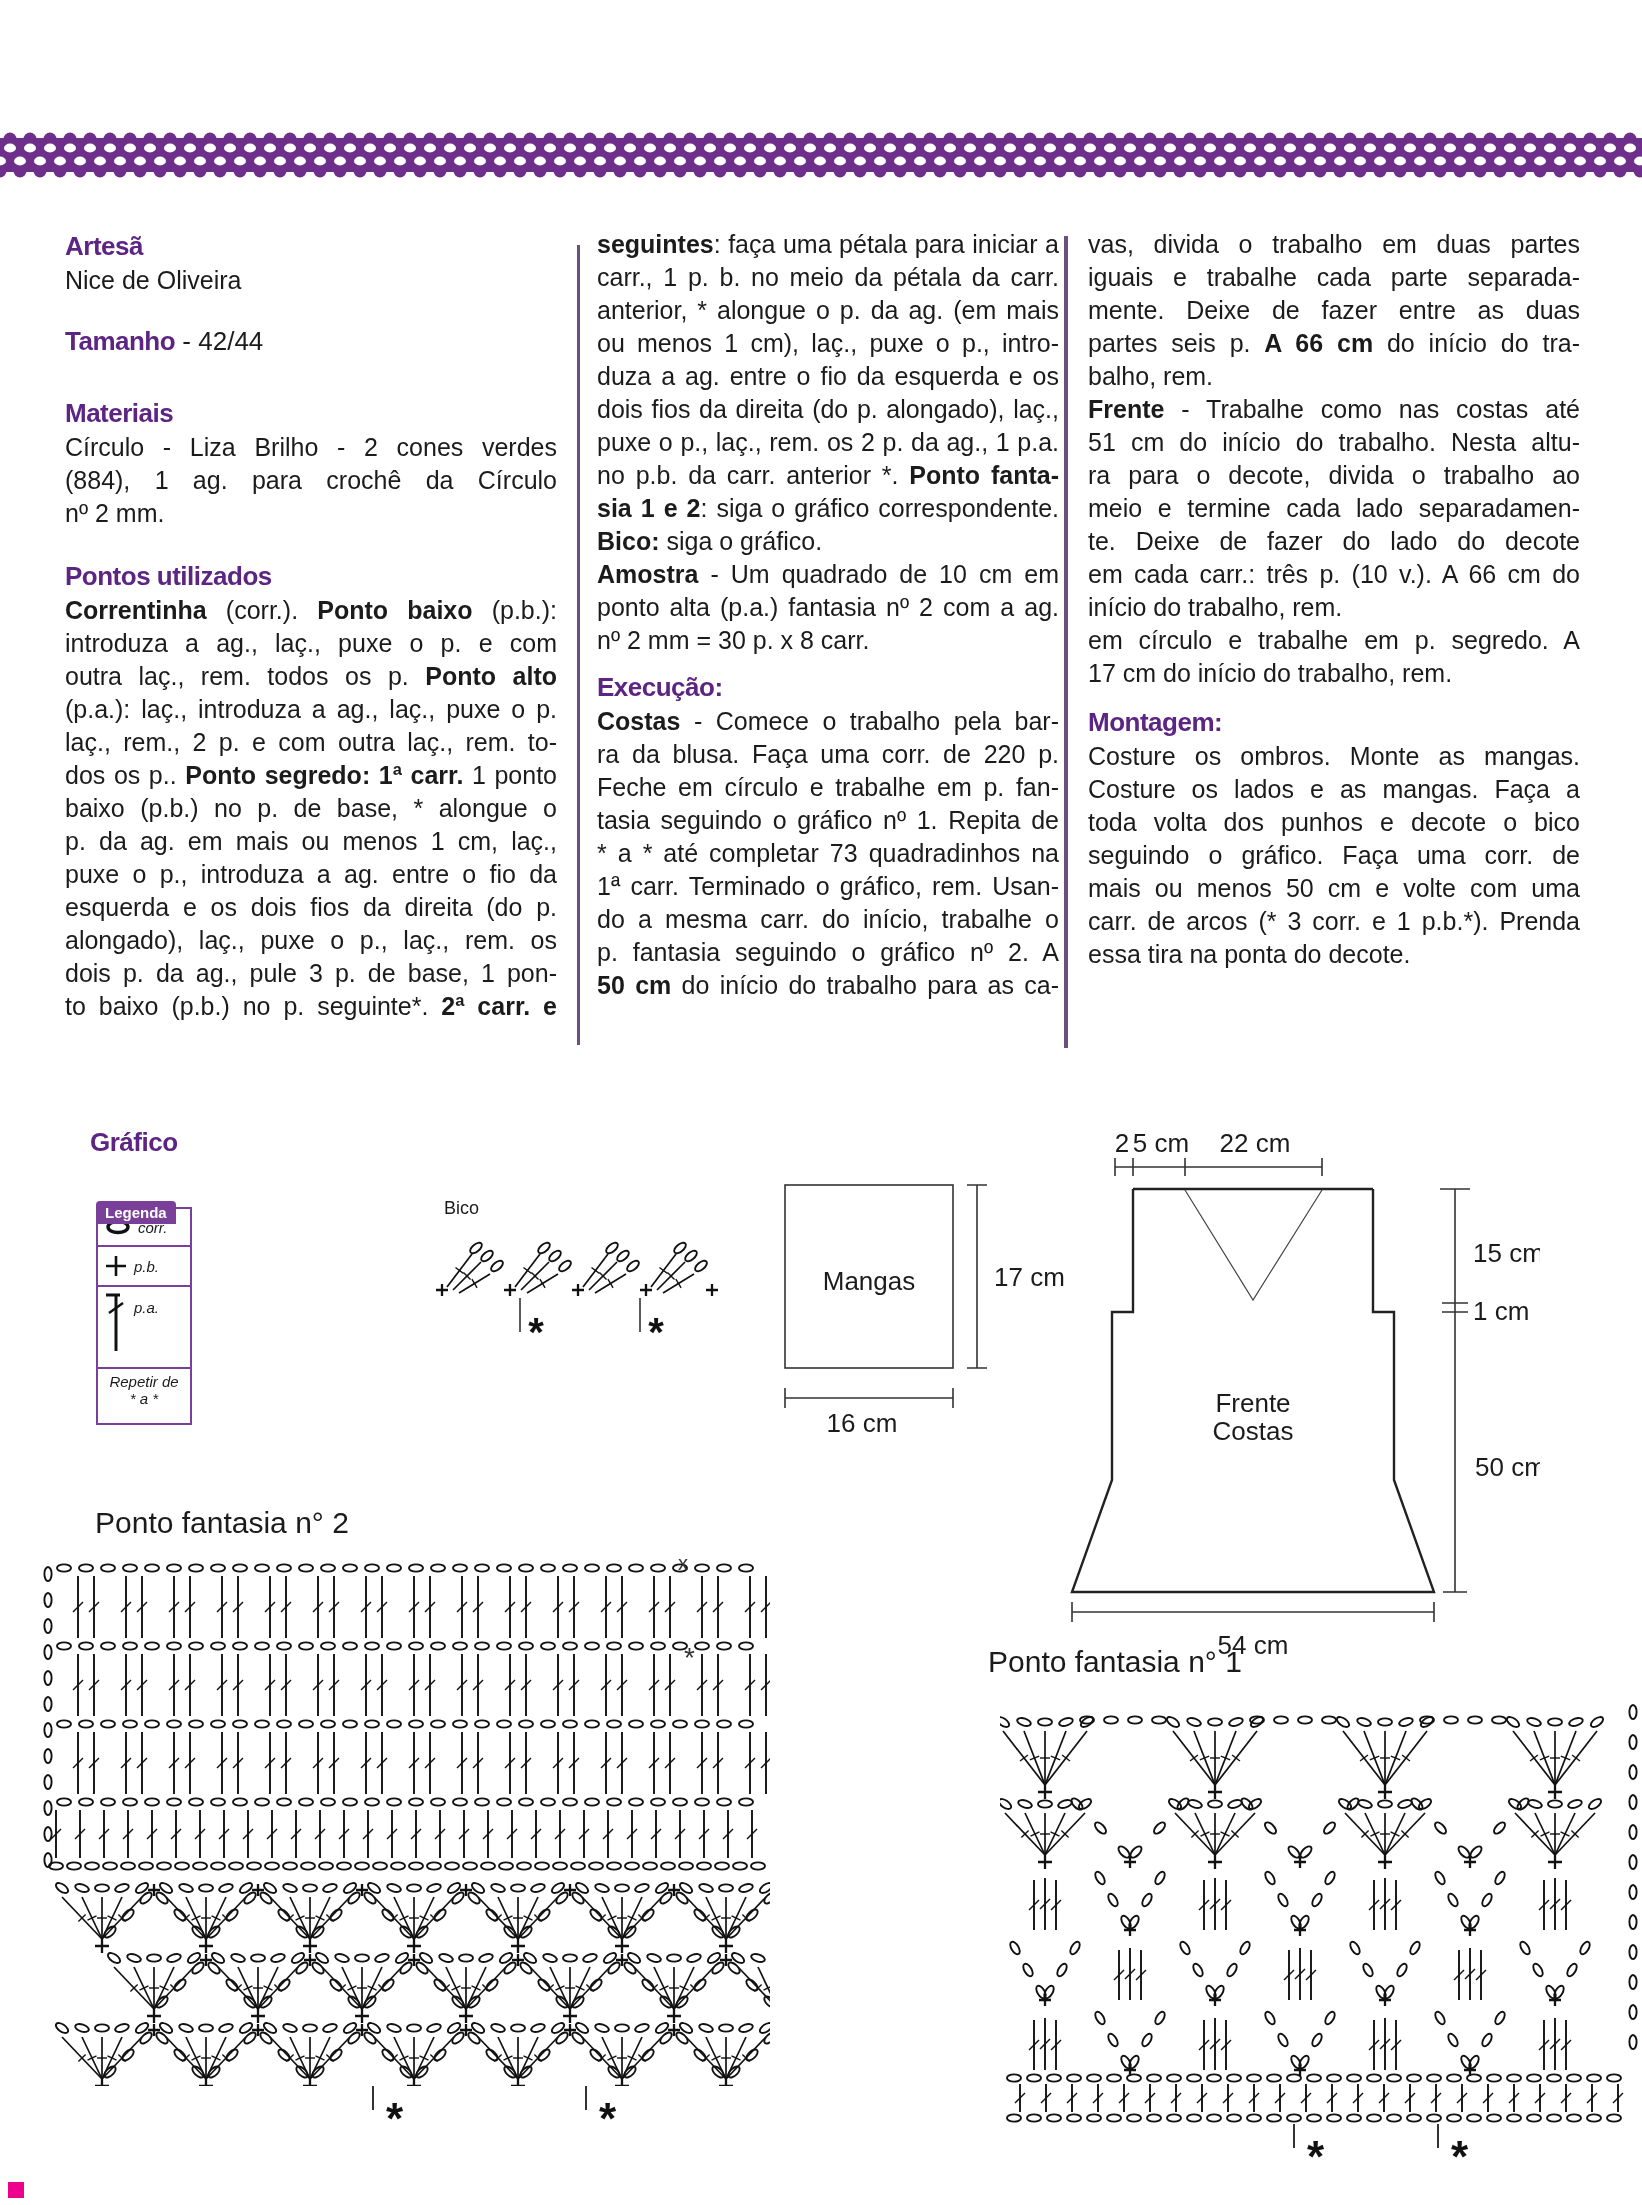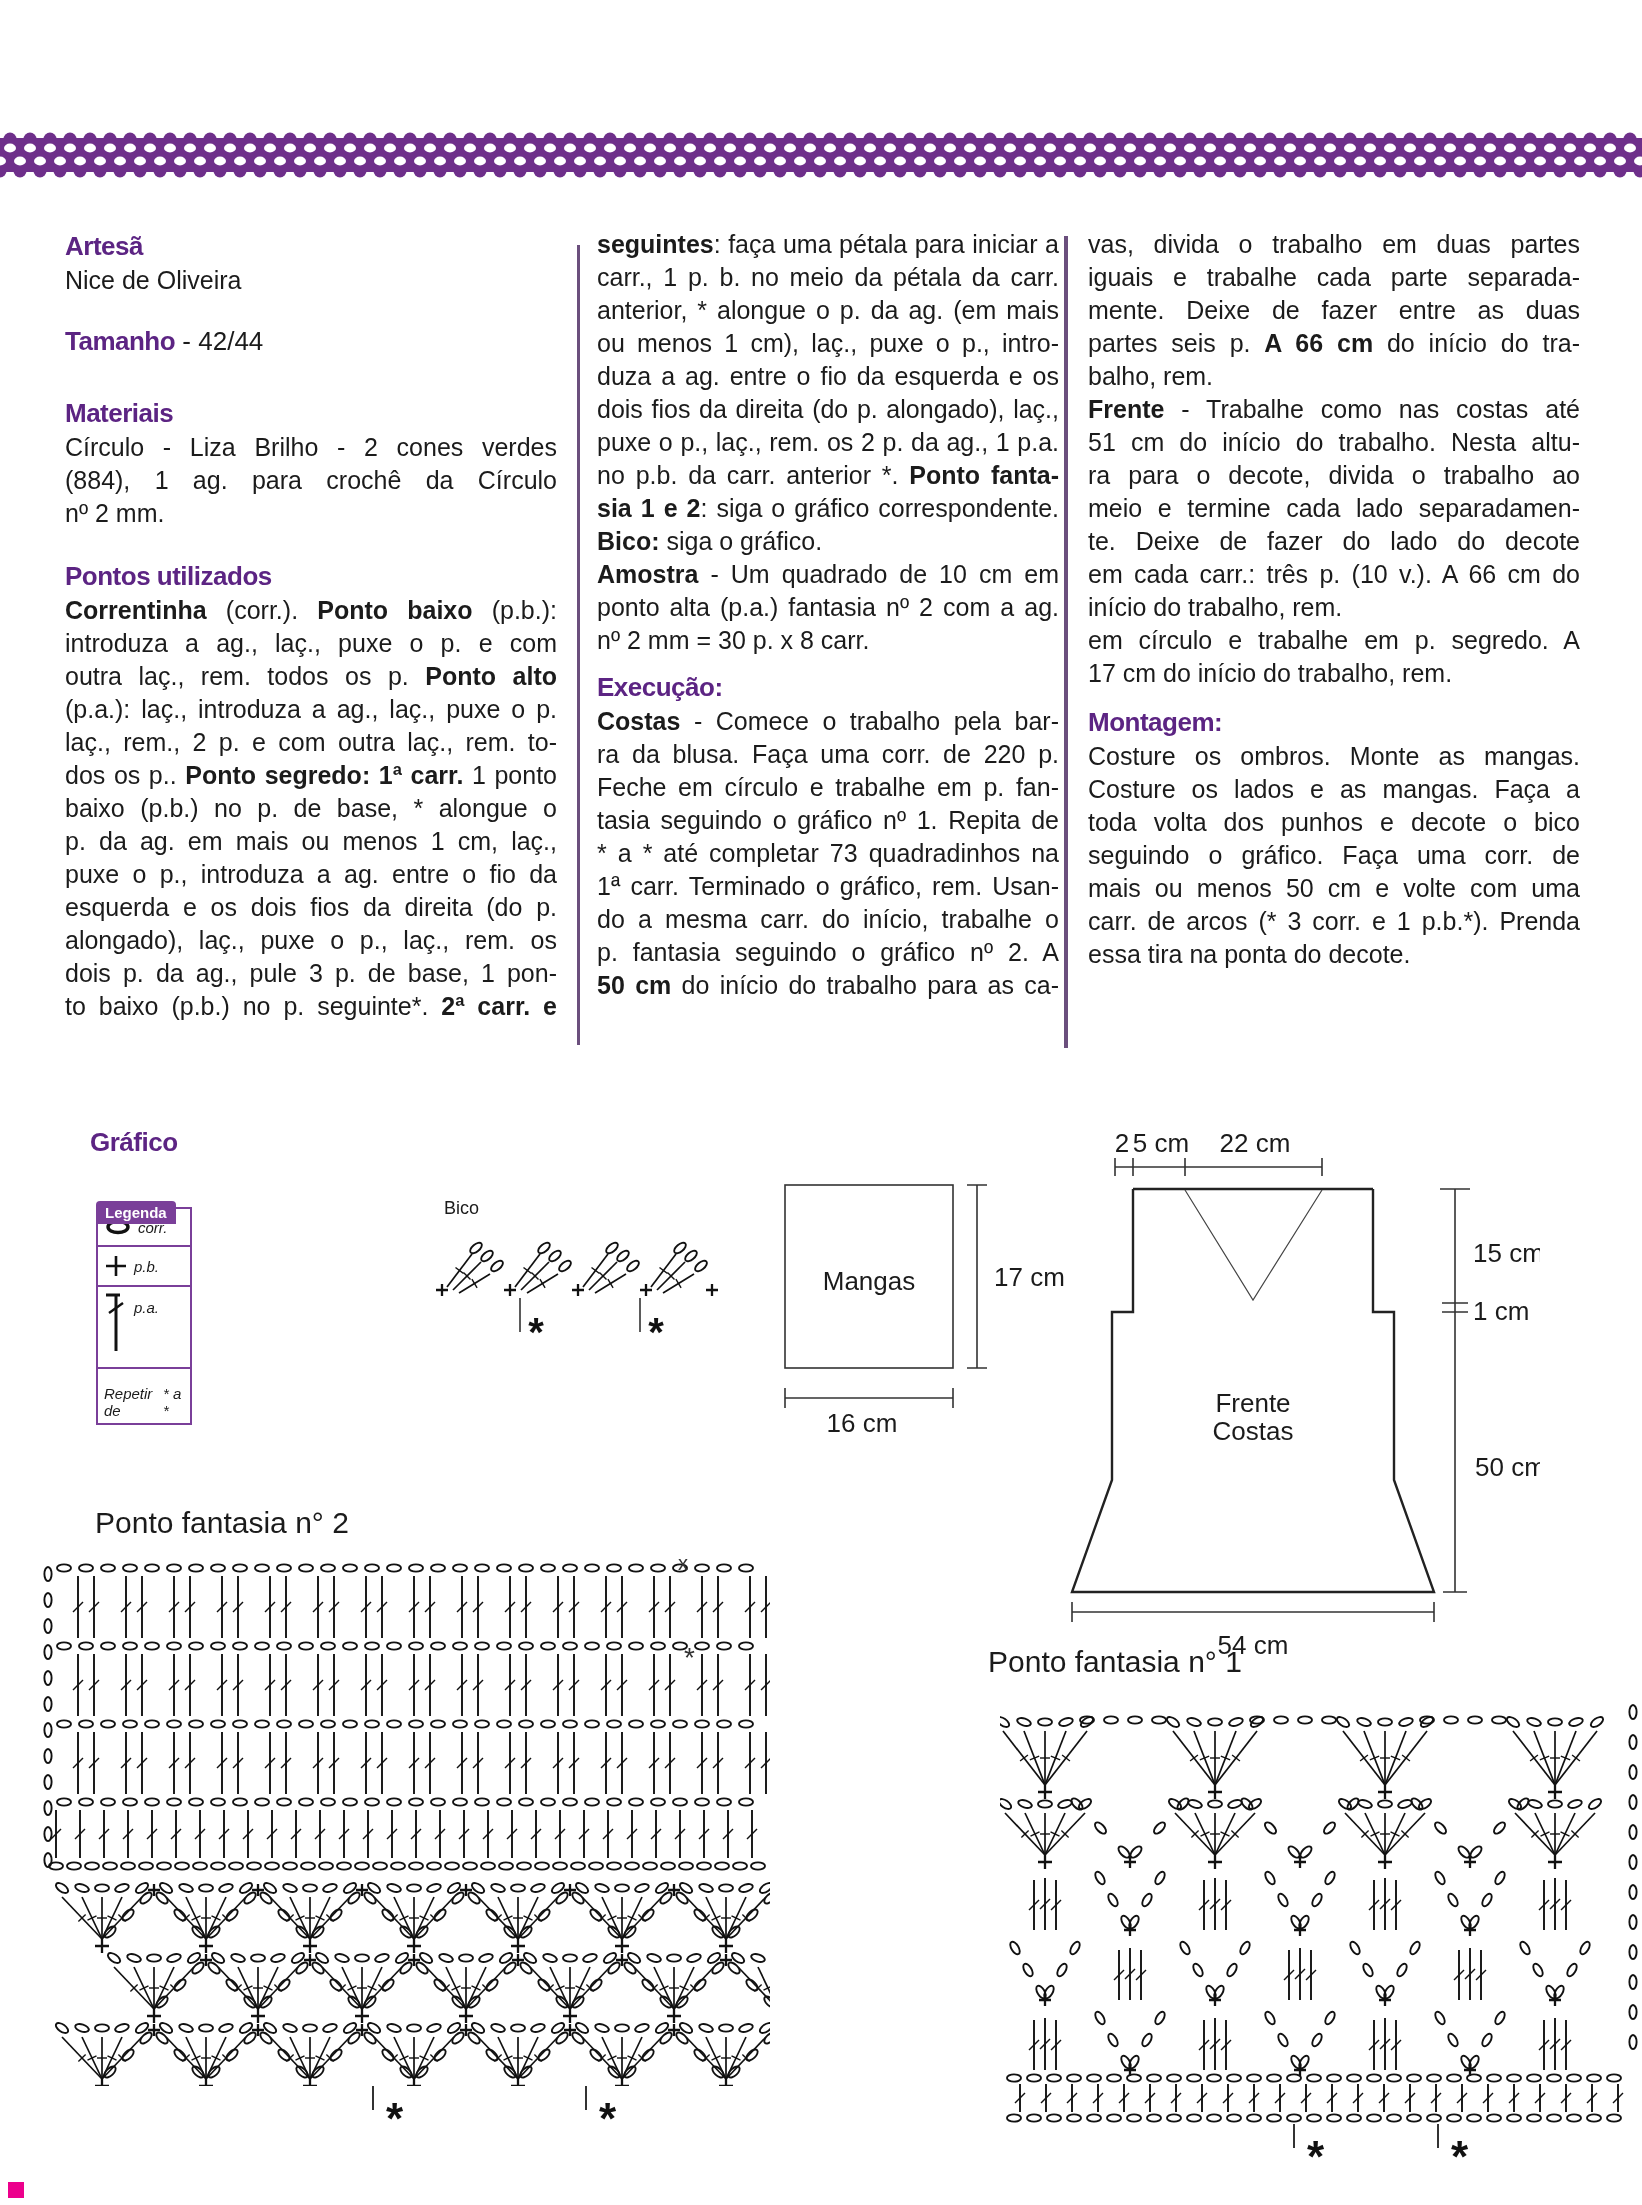--- a/index.html
+++ b/index.html
@@ -168,21 +168,21 @@
       <span class="lab">p.b.</span>
     </div>
     <div class="row" style="height:72px;align-items:flex-start">
       <svg width="24" height="64">
         <path d="M12 4 V60" stroke="#111" stroke-width="3"></path>
         <path d="M2 4 H16" stroke="#111" stroke-width="3"></path>
         <path d="M5 22 L19 12" stroke="#111" stroke-width="2.4"></path>
       </svg>
       <span class="lab" style="margin-top:8px">p.a.</span>
     </div>
-    <div class="row" style="height:46px;flex-direction:row;align-items:flex-end;gap:8px">
+    <div class="row" style="height:46px;flex-direction:column;align-items:center;gap:0">
       <span class="lab">Repetir de</span>
       <span class="lab">* a *</span>
     </div>
   </div>
 
   <div class="abs" style="left:444px;top:1198px;font-size:18px">Bico</div>
   <svg class="abs" style="left:428px;top:1232px" width="300" height="135" id="bico-svg">
       <path d="M8 58H20M14 52V64" stroke="#111" stroke-width="2.3" fill="none"></path>
       <path d="M19 55L44 22" stroke="#111" stroke-width="1.7"></path>
       <path d="M27.51453925922995 35.48071156002269L35.48546074077005 41.51928843997731" stroke="#111" stroke-width="1.4"></path>

